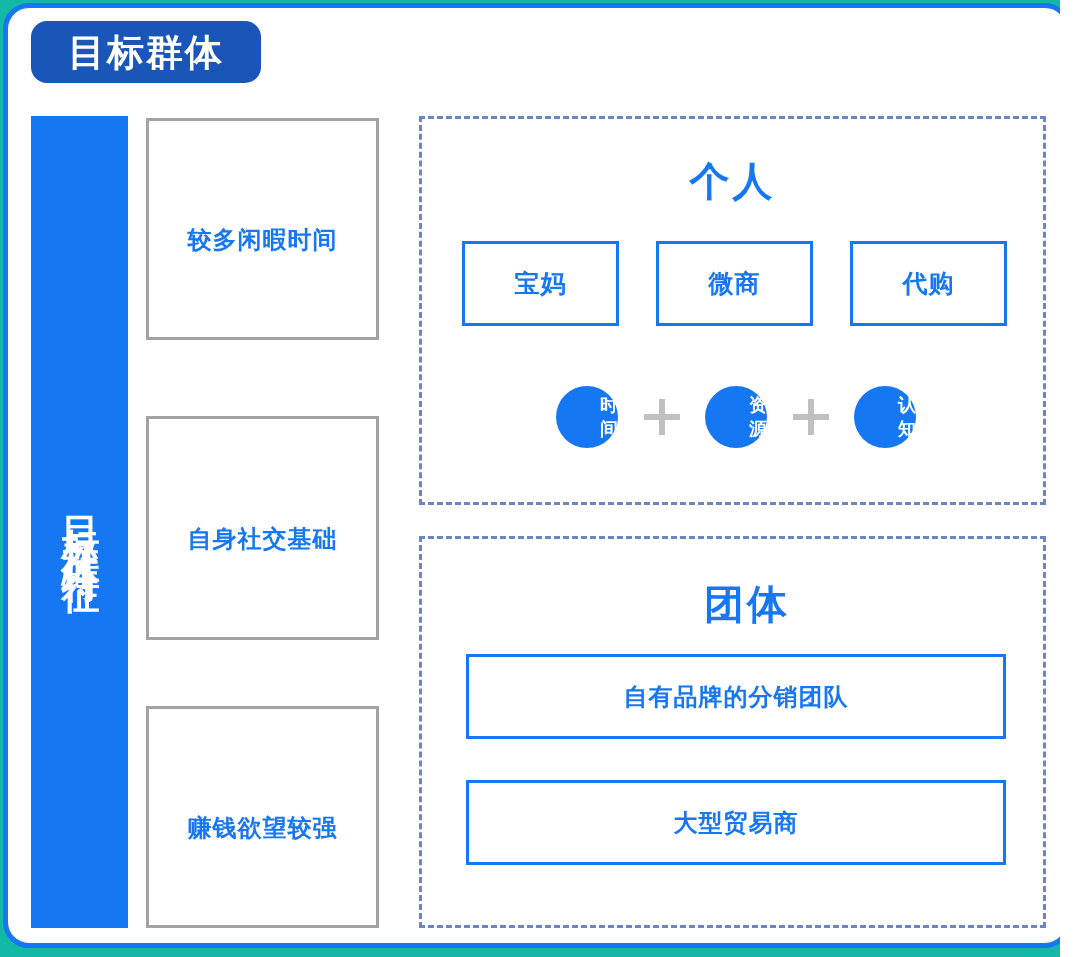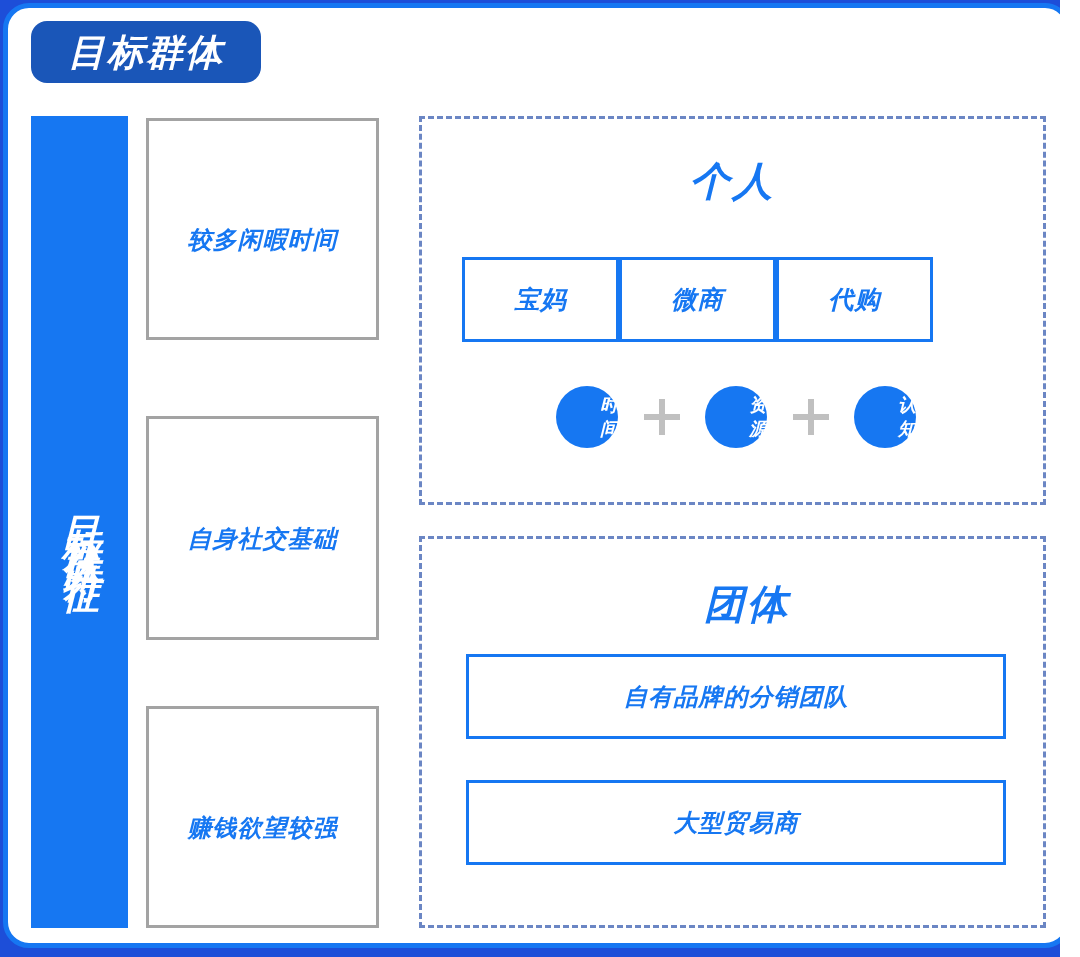--- a/index.html
+++ b/index.html
@@ -8,23 +8,22 @@
     padding: 0;
     background: #ffffff;
   }
   body {
     font-family: "Liberation Sans", "DejaVu Sans", sans-serif;
   }
   #page {
     position: relative;
     width: 1060px;
     height: 957px;
-    background: #1d4ed8;
+    background: #14b8a6;
     overflow: hidden;
-    font-style: italic;
   }
 
   
   .outer-frame {
     position: absolute;
     left: 3px;
     top: 3px;
     width: 1068px;
     height: 945px;
     border: 5px solid #1677f2;
@@ -128,24 +127,25 @@
     letter-spacing: 3px;
     line-height: 1;
   }
   #panel-individual .panel-heading { top: 42px; }
   #panel-group .panel-heading { top: 45px; padding-left: 29px; }
 
   
   .role-row {
     position: absolute;
     left: 40px;
-    top: 138px;
+    top: 122px;
     width: 545px;
     height: 85px;
     display: flex;
+    justify-content: space-between;
   }
   .role-box {
     width: 157px;
     height: 85px;
     border: 3px solid #1677f2;
     box-sizing: border-box;
     background: #ffffff;
     display: flex;
     align-items: center;
     justify-content: center;

